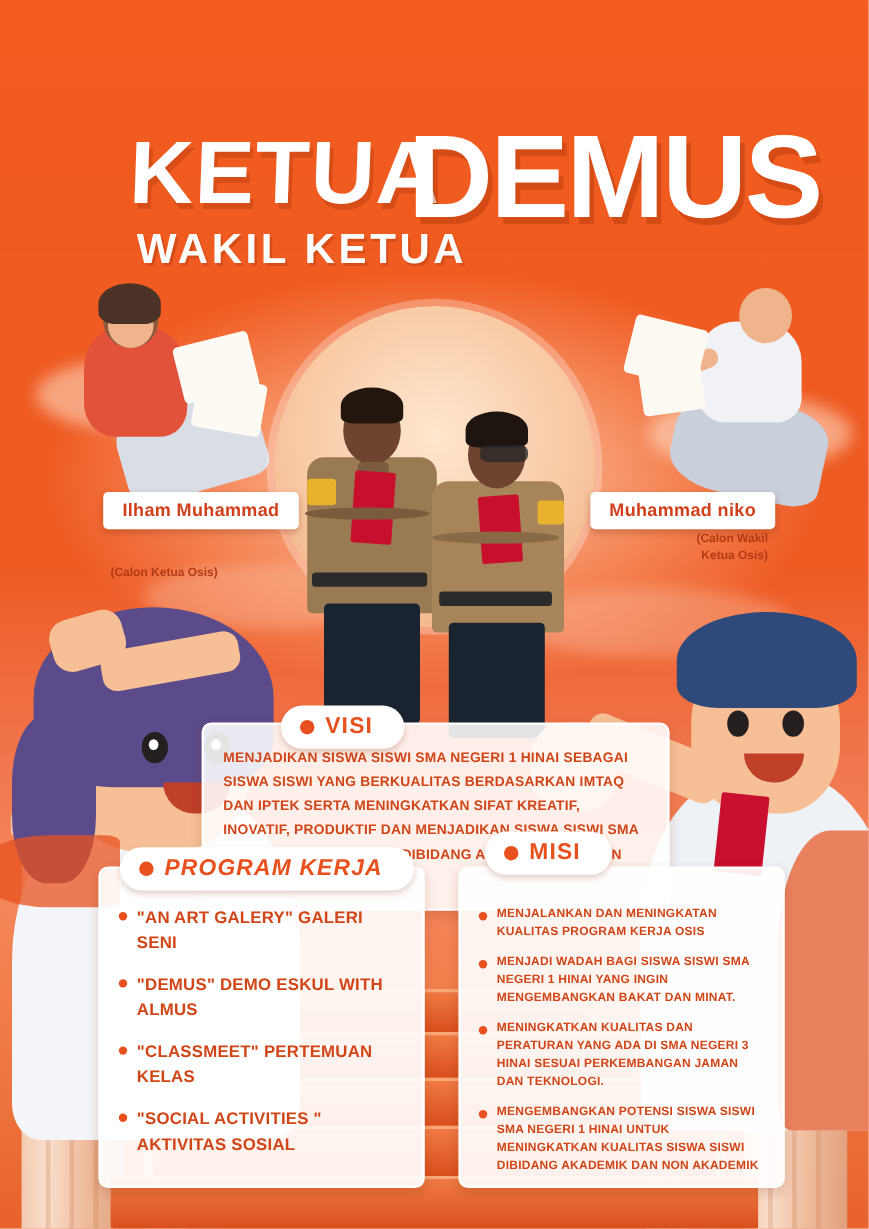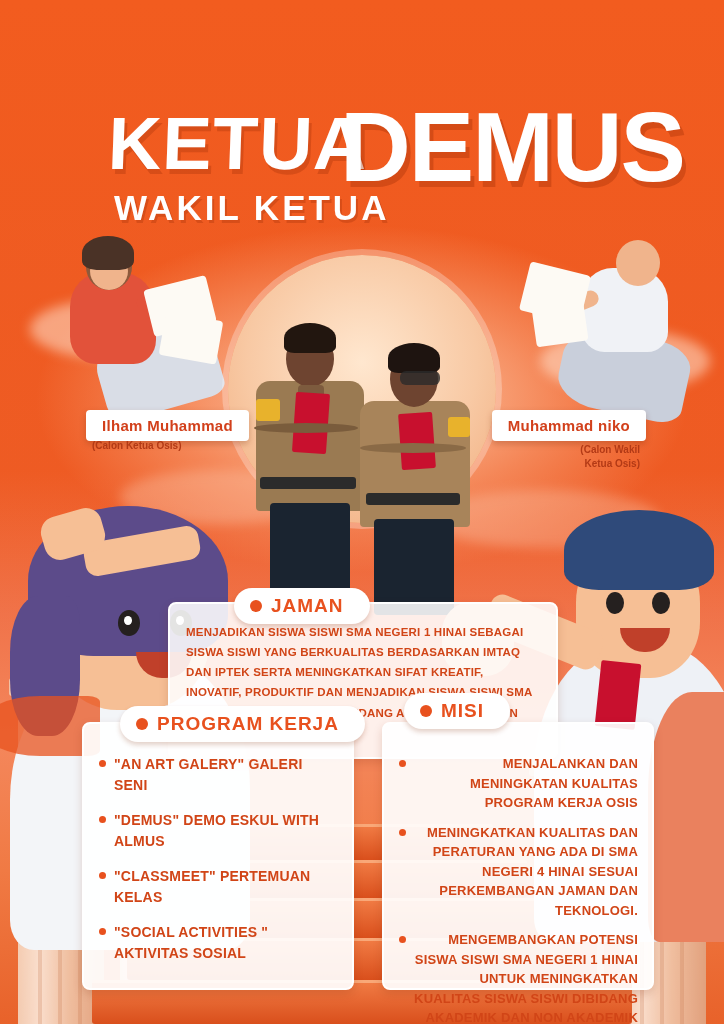--- a/index.html
+++ b/index.html
@@ -95,36 +95,36 @@
     background: #fff; color: #d2401b;
     font-weight: 800; font-size: 15px; letter-spacing: .3px;
     padding: 7px 16px; border-radius: 4px;
     box-shadow: 0 3px 6px rgba(120,40,10,.28);
   }
   .name-banner.left  { left: 86px;  top: 410px; }
   .name-banner.right { right: 78px; top: 410px; }
   .role-text {
     position: absolute; font-size: 10px; font-weight: 700; color: #b33a16;
   }
-  .role-text.left  { left: 92px;  top: 440px; }
+  .role-text.left  { left: 92px;  top: 472px; }
   .role-text.right { right: 84px; top: 443px; text-align: right; line-height: 1.35; }
 
   
   .pill {
     position: absolute; display: flex; align-items: center; gap: 9px;
     background: #fff; border-radius: 22px;
     padding: 7px 26px 7px 16px;
     box-shadow: 0 3px 5px rgba(130,45,10,.22);
     z-index: 5;
   }
   .pill .dot { width: 12px; height: 12px; border-radius: 50%; background: #e8511e; flex: none; }
   .pill .ptext { color: #e8511e; font-weight: 800; font-size: 19px; letter-spacing: 1px; }
 
   .pill-visi { left: 234px; top: 588px; }
-  .pill-prog { left: 120px; top: 706px; }
+  .pill-prog { left: 100px; top: 706px; font-style: italic; }
   .pill-misi { left: 404px; top: 693px; }
 
   
   .card {
     position: absolute; background: rgba(255,255,255,.92);
     border: 2px solid #fff; border-radius: 8px;
     box-shadow: 0 4px 10px rgba(120,40,10,.18);
   }
   .card-visi {
     left: 168px; top: 602px; width: 390px; padding: 18px 16px 14px;
@@ -142,21 +142,21 @@
   .card ul { list-style: none; }
   .card li {
     position: relative; padding-left: 20px; margin-bottom: 11px;
     color: #d14517; font-weight: 800; line-height: 1.45; letter-spacing: .2px;
   }
   .card li:before {
     content: ""; position: absolute; left: 5px; top: 6px;
     width: 7px; height: 7px; border-radius: 50%; background: #e8511e;
   }
   .card-prog li { font-size: 14px; line-height: 1.5; margin-bottom: 14px; }
-  .card-misi li { font-size: 13px; line-height: 1.5; margin-bottom: 10px; text-align: right; }
+  .card-misi li { font-size: 10px; line-height: 1.5; margin-bottom: 10px; }
 
   
   .char { position: absolute; }
   .blob { position: absolute; border-radius: 50%; }
   .limb { position: absolute; border-radius: 12px; }
 
   .girl-left  { left: 40px;  top: 238px; width: 180px; height: 185px; }
   .girl-right { right: 24px; top: 238px; width: 180px; height: 190px; }
   .girl-salute { left: 0;  top: 500px; width: 290px; height: 450px; }
   .boy-wave    { right: 0; top: 492px; width: 230px; height: 450px; }
@@ -290,40 +290,41 @@
     <div class="limb" style="left:-10px;top:120px;width:120px;height:40px;background:#f6bf95;transform:rotate(22deg);"></div>
     <div class="blob" style="left:-52px;top:110px;width:72px;height:74px;background:#f6bf95;border-radius:40%;"></div>
     <div class="blob" style="left:154px;top:200px;width:110px;height:250px;background:#e8511e;border-radius:40% 20% 10% 10%;opacity:.7;"></div>
   </div>
 
   <div class="card card-visi">
     <p>MENJADIKAN SISWA SISWI SMA NEGERI 1 HINAI SEBAGAI SISWA SISWI YANG BERKUALITAS BERDASARKAN IMTAQ DAN IPTEK SERTA MENINGKATKAN SIFAT KREATIF, INOVATIF, PRODUKTIF DAN MENJADIKAN SISWA SISWI SMA NEGERI 1 HINAI UNGGUL DIBIDANG AKADEMIK DAN NON AKADEMIK</p>
   </div>
   <div class="pill pill-visi">
     <span class="dot"></span>
-    <span class="ptext">JAMAN</span>
+    <span class="ptext">VISI</span>
   </div>
 
   <div class="card card-prog">
     <ul>
       <li>"AN ART GALERY" GALERI SENI</li>
       <li>"DEMUS" DEMO ESKUL WITH ALMUS</li>
       <li>"CLASSMEET" PERTEMUAN KELAS</li>
       <li>"SOCIAL ACTIVITIES " AKTIVITAS SOSIAL</li>
     </ul>
   </div>
   <div class="pill pill-prog">
     <span class="dot"></span>
     <span class="ptext">PROGRAM KERJA</span>
   </div>
 
   <div class="card card-misi">
     <ul>
       <li>MENJALANKAN DAN MENINGKATAN KUALITAS PROGRAM KERJA OSIS</li>
-      <li> MENINGKATKAN KUALITAS DAN PERATURAN YANG ADA DI SMA NEGERI 4 HINAI SESUAI PERKEMBANGAN JAMAN DAN TEKNOLOGI.</li>
+      <li>MENJADI WADAH BAGI SISWA SISWI SMA NEGERI 1 HINAI YANG INGIN MENGEMBANGKAN BAKAT DAN MINAT.</li>
+      <li> MENINGKATKAN KUALITAS DAN PERATURAN YANG ADA DI SMA NEGERI 3 HINAI SESUAI PERKEMBANGAN JAMAN DAN TEKNOLOGI.</li>
       <li>MENGEMBANGKAN POTENSI SISWA SISWI SMA NEGERI 1 HINAI UNTUK MENINGKATKAN KUALITAS SISWA SISWI DIBIDANG AKADEMIK DAN NON AKADEMIK</li>
     </ul>
   </div>
   <div class="pill pill-misi">
     <span class="dot"></span>
     <span class="ptext">MISI</span>
   </div>
 
 </div>
 

